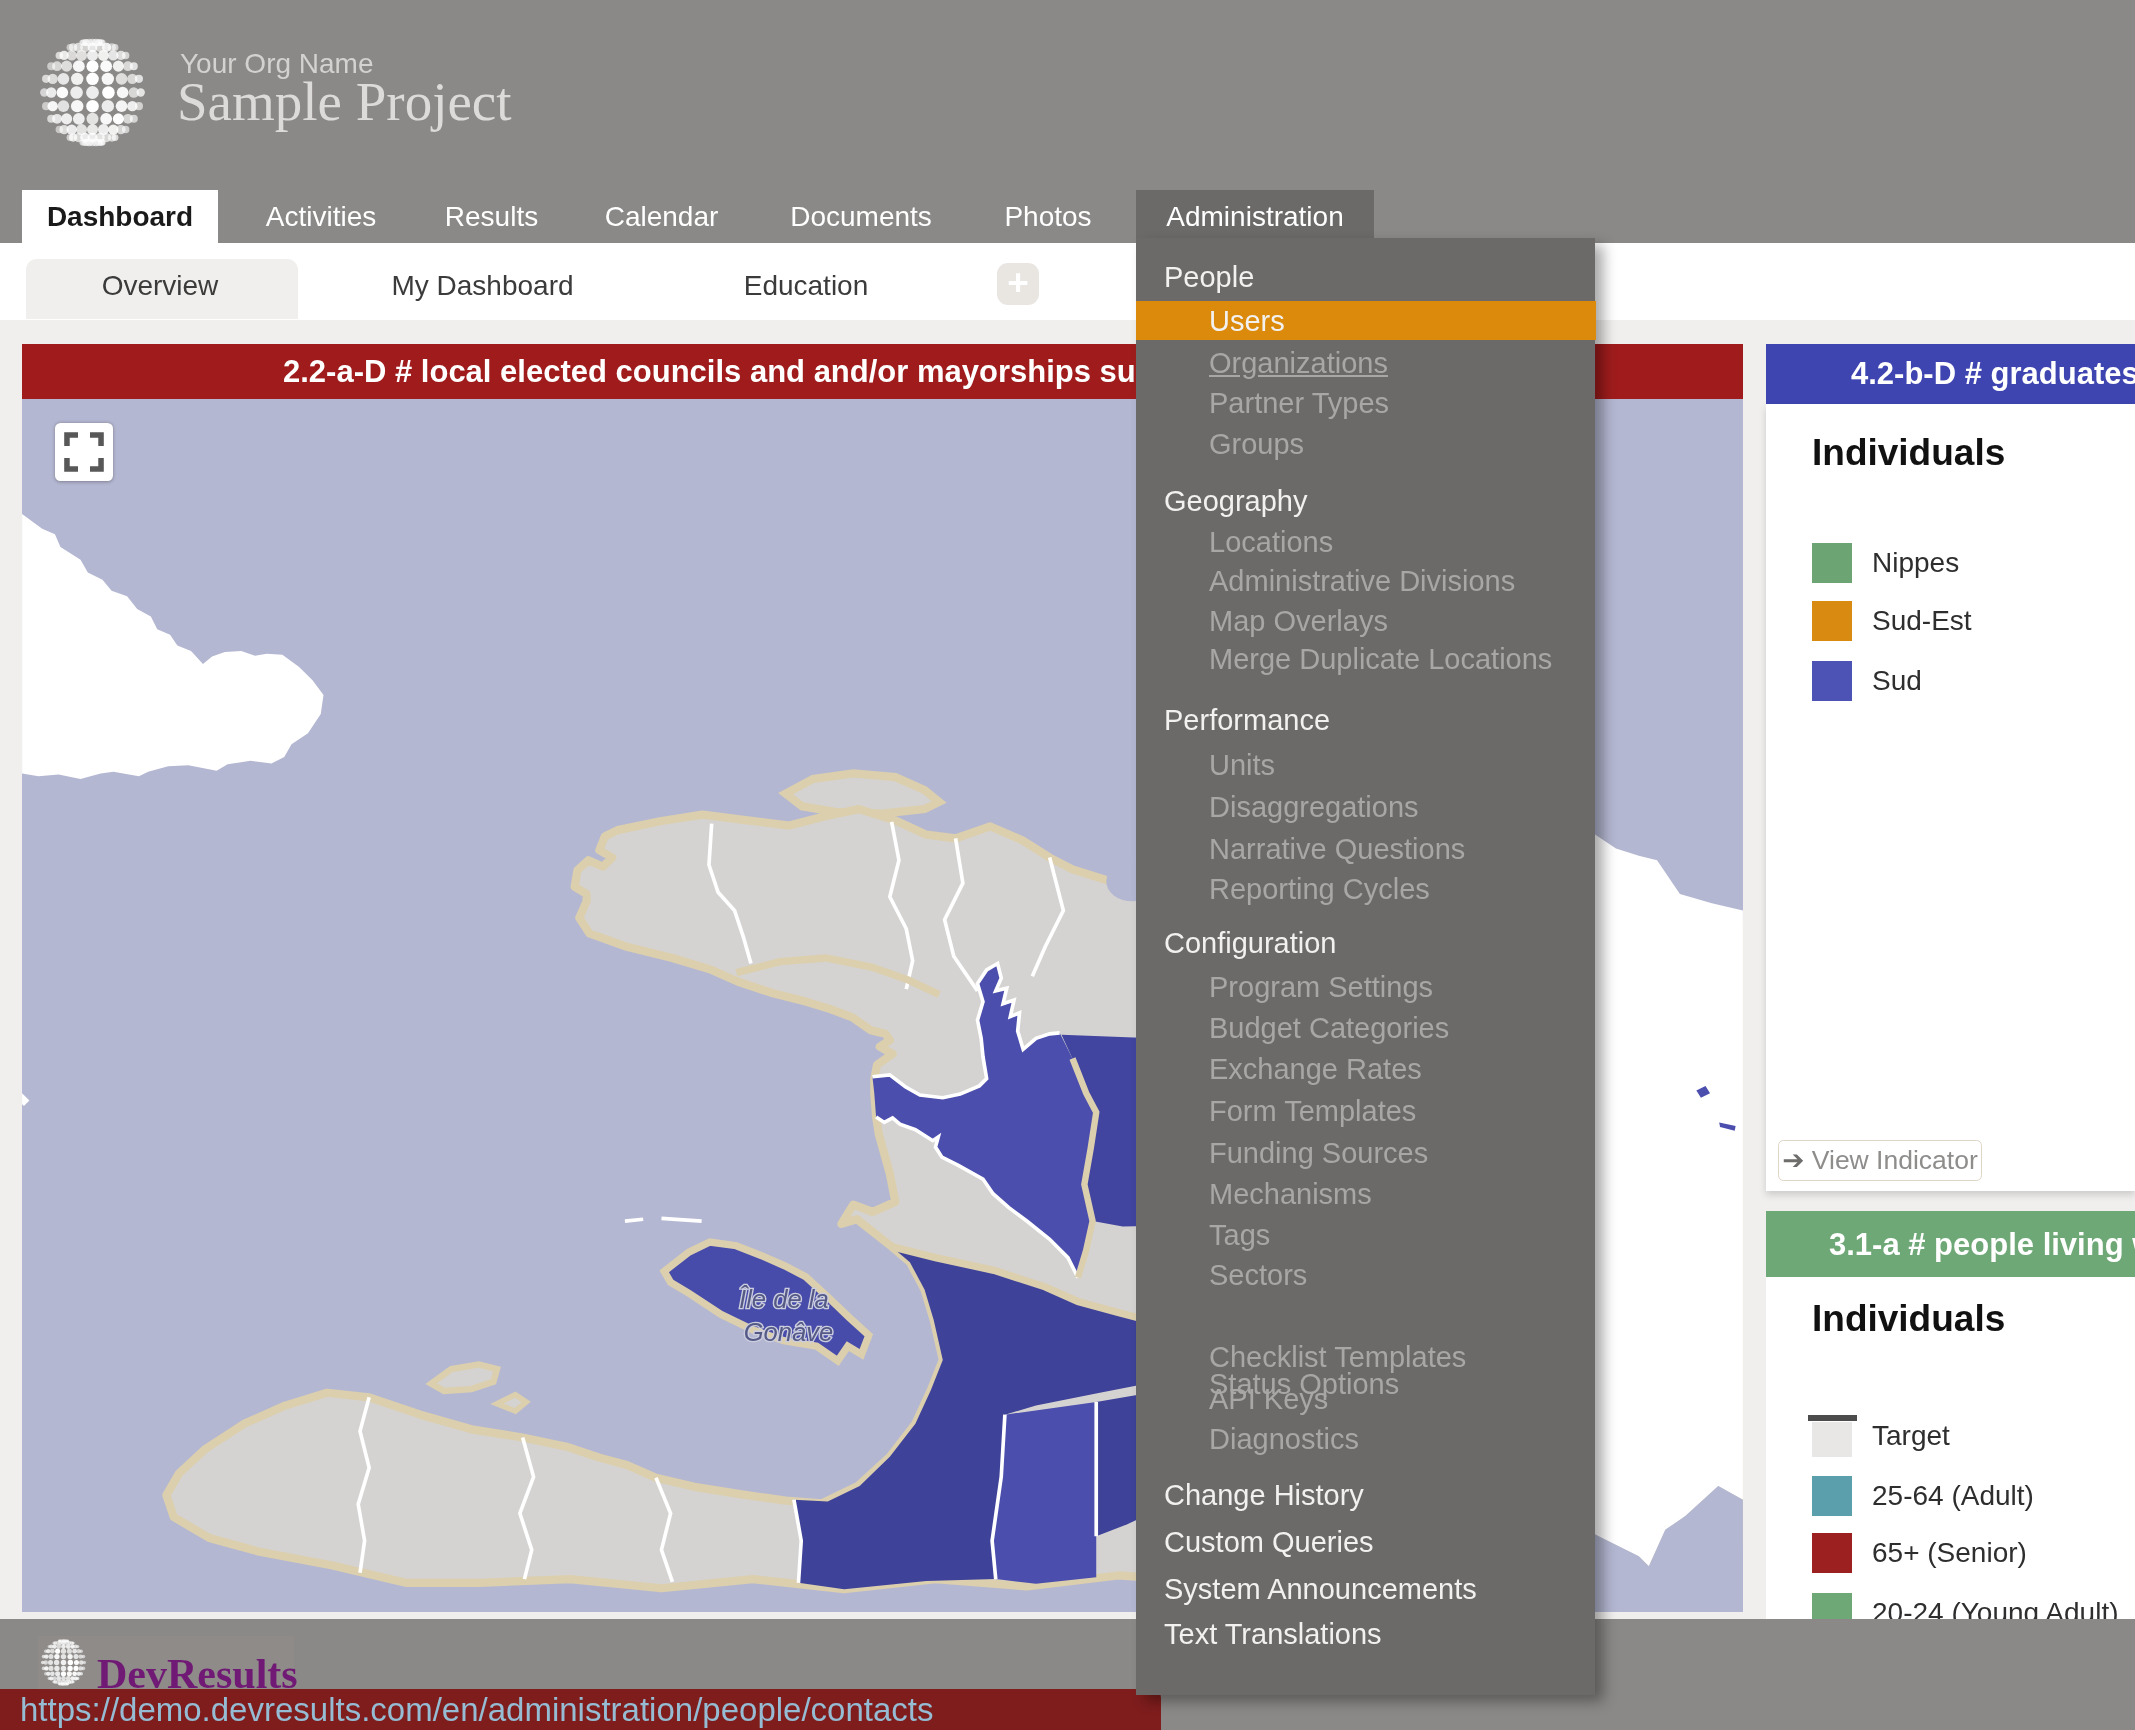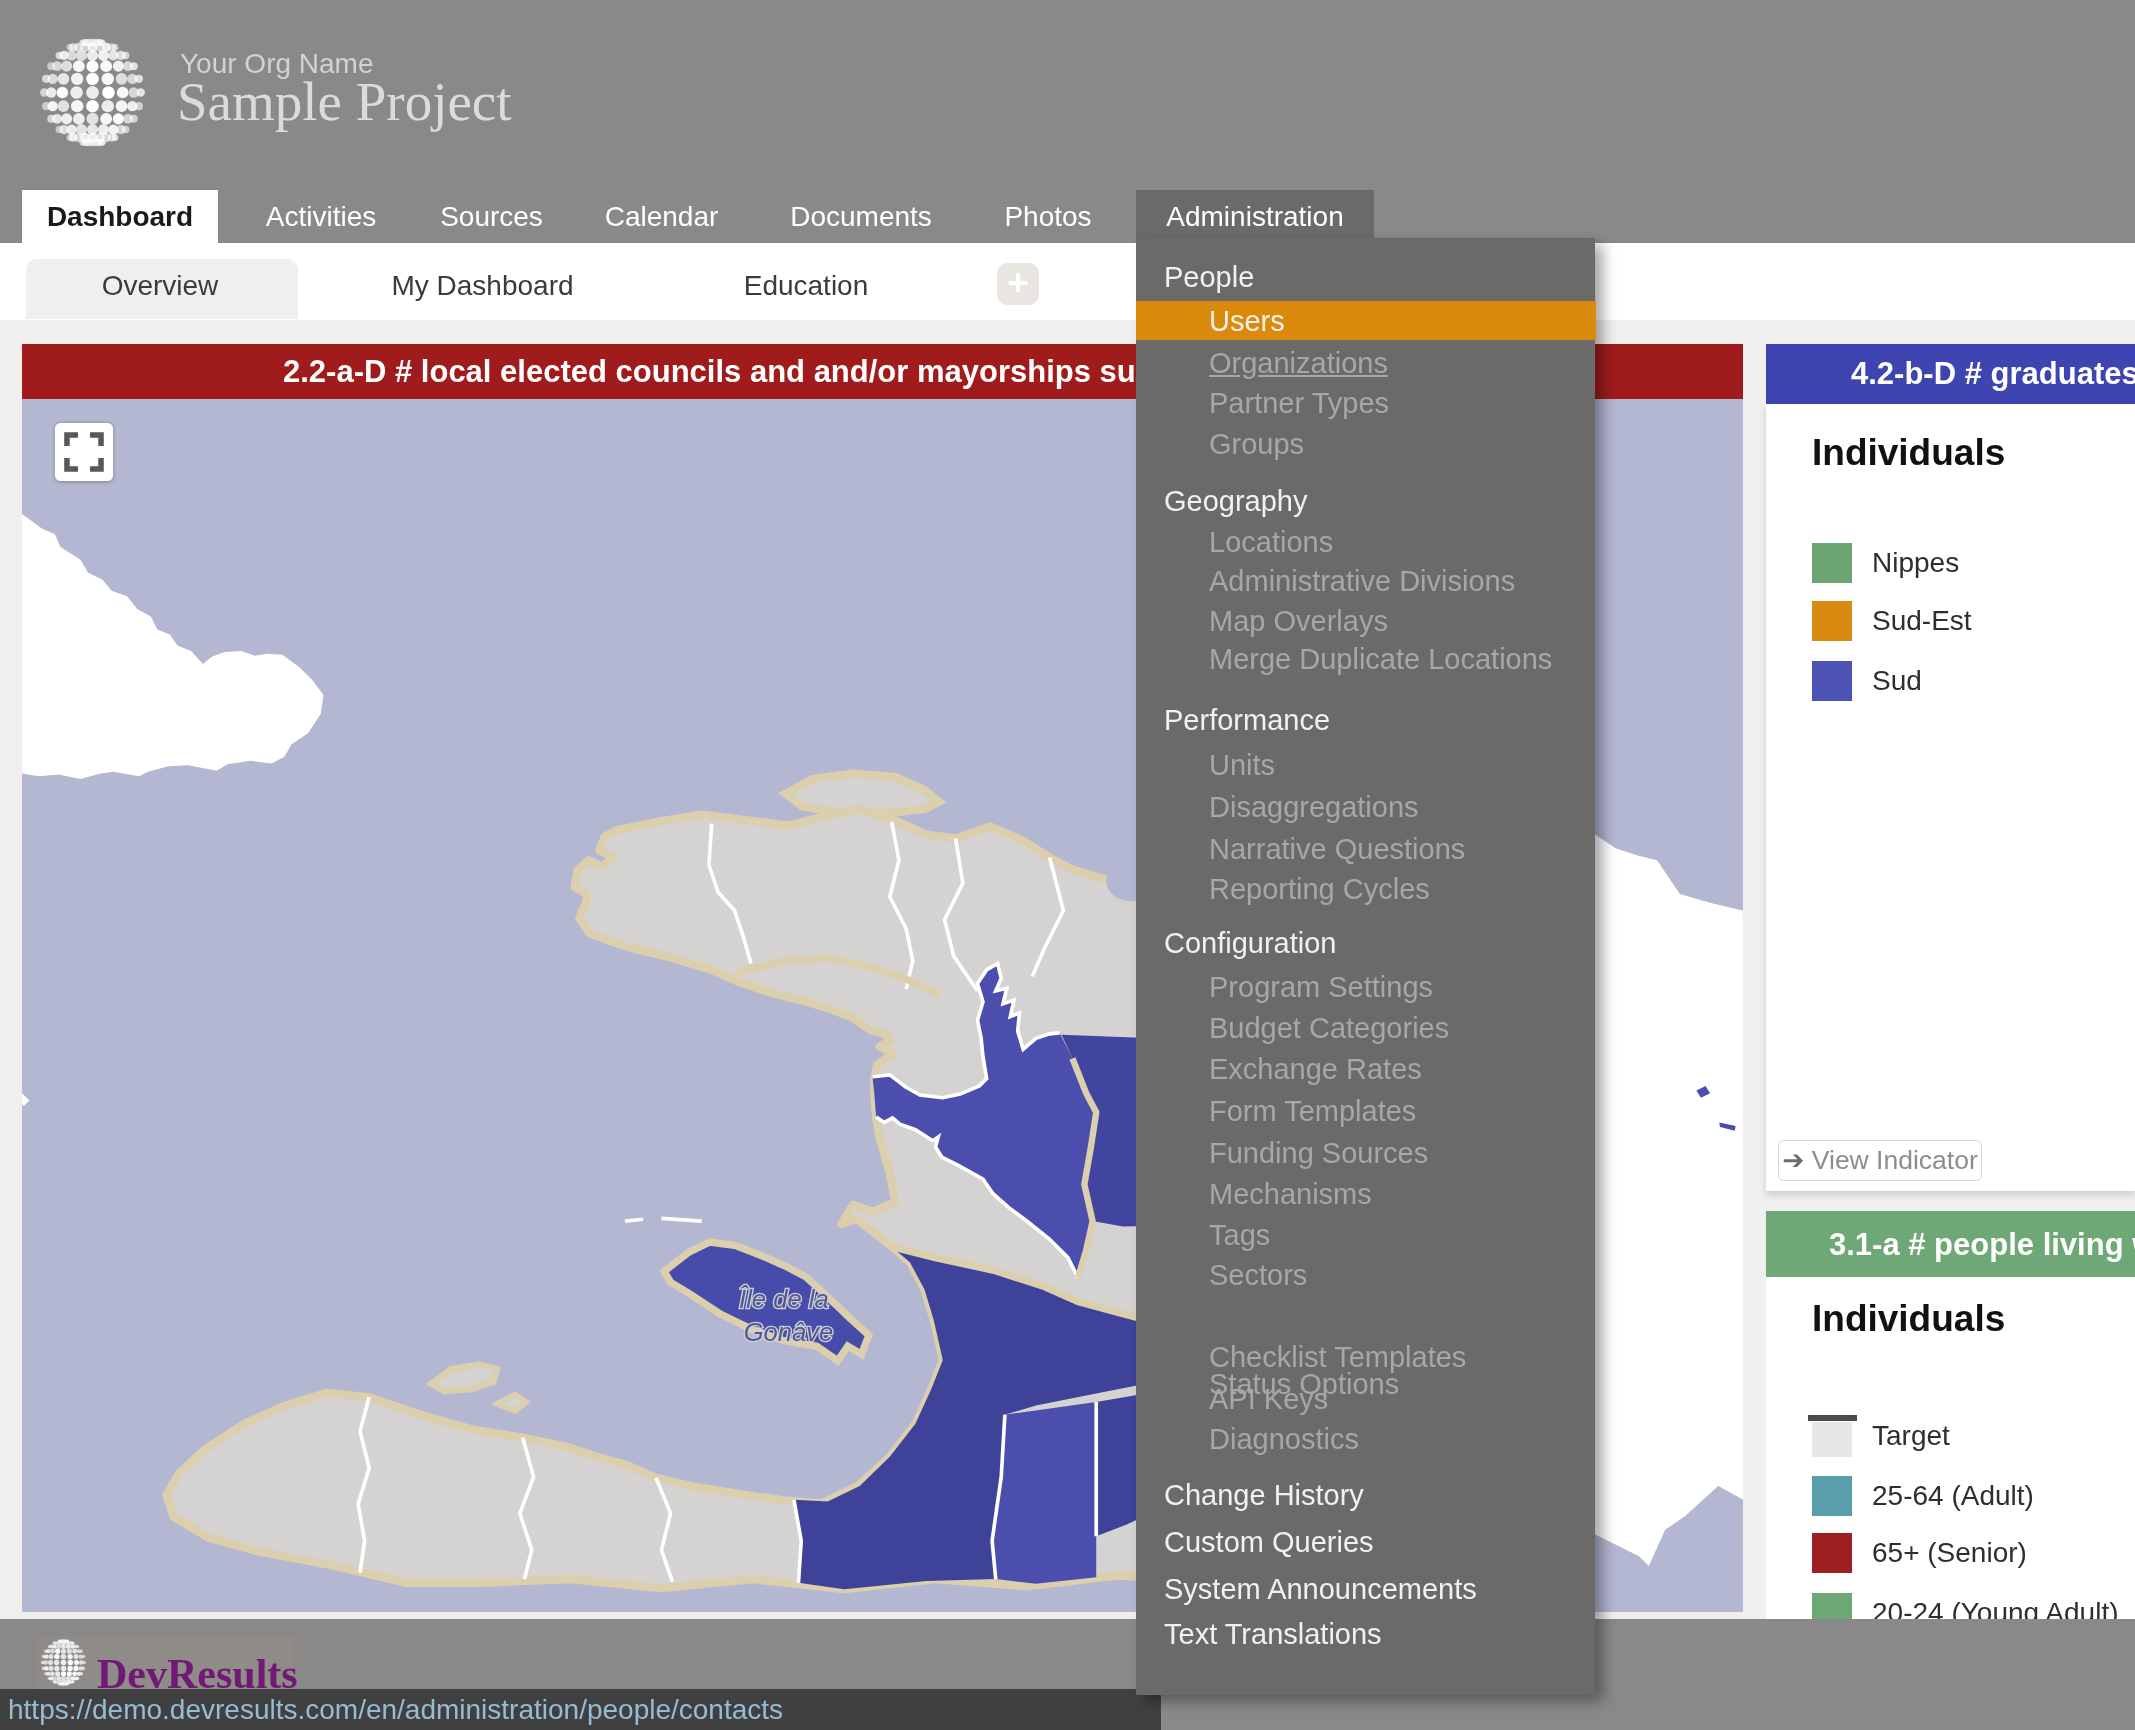--- a/index.html
+++ b/index.html
@@ -30,22 +30,22 @@
   #card2hdr{left:1766px;top:1211px;width:369px;height:67px;background:#6fa877;overflow:hidden;
             color:#fff;font-weight:bold;font-size:31px;line-height:67px;white-space:nowrap;}
   #card2{left:1766px;top:1277px;width:369px;height:342px;background:#fff;}
   .indiv{left:1812px;font-size:37px;font-weight:bold;color:#111;}
   .sq{left:1812px;width:40px;height:40px;}
   .leglab{left:1872px;font-size:28px;color:#2e2e2e;height:40px;line-height:40px;}
   #viewind{left:1778px;top:1140px;width:202px;height:39px;border:1.8px solid #ded6c6;border-radius:5.5px;
            color:#8f8d8b;font-size:26.5px;line-height:39px;text-align:center;background:#fff;white-space:nowrap;}
   
   #footer{left:0;top:1619px;width:2135px;height:111px;background:#8b8987;}
-  #urlbar{left:0;top:1689px;width:1161px;height:42px;background:#404040;border-radius:0 9.1px 0 0;
-          color:#95bcd3;font-size:28px;line-height:42px;padding-left:8px;box-sizing:border-box;}
+  #urlbar{left:0;top:1689px;width:1161px;height:42px;background:#7f1d1d;border-radius:0 9.1px 0 0;
+          color:#95bcd3;font-size:33px;line-height:42px;padding-left:20px;box-sizing:border-box;}
   
   #admintab{left:1136px;top:190px;width:238px;height:53px;background:#6b6a69;
             color:#fff;font-size:28px;line-height:53px;text-align:center;}
   #menu{left:1136px;top:238px;width:459px;height:1457px;background:#6b6a69;
         box-shadow:9.1px 7.3px 12.8px rgba(0,0,0,.35);}
   .mi{position:absolute;left:73px;height:40px;line-height:40px;font-size:29px;color:#a9a7a5;white-space:nowrap;}
   .mh{position:absolute;left:28px;height:40px;line-height:40px;font-size:29px;color:#f2f1f0;white-space:nowrap;}
   #usersbar{position:absolute;left:0;top:63px;width:460px;height:39px;background:#dc8a0b;}
 </style>
 </head>
@@ -149,21 +149,21 @@
 <circle cx="112.9" cy="80.0" r="4.5" fill="#fff" opacity="0.61"></circle>
 <circle cx="107.3" cy="93.9" r="4.4" fill="#fff" opacity="0.64"></circle>
 <circle cx="98.4" cy="105.7" r="4.1" fill="#fff" opacity="0.60"></circle>
 <circle cx="86.8" cy="114.5" r="3.7" fill="#fff" opacity="0.69"></circle>
 <circle cx="73.4" cy="119.8" r="3.1" fill="#fff" opacity="0.64"></circle>
   </svg>
 <div class="abs" id="orgname">Your Org Name</div>
 <div class="abs" id="projname">Sample Project</div>
 <div class="abs tab" id="tab-dash">Dashboard</div>
 <div class="abs tab" style="left:248px;width:146px;">Activities</div>
-<div class="abs tab" style="left:432px;width:119px;">Sources</div>
+<div class="abs tab" style="left:432px;width:119px;">Results</div>
 <div class="abs tab" style="left:593px;width:137px;">Calendar</div>
 <div class="abs tab" style="left:779px;width:164px;">Documents</div>
 <div class="abs tab" style="left:993px;width:110px;">Photos</div>
 
 <div class="abs" id="subbar"></div>
 <div class="abs" id="ovtab"></div>
 <div class="abs stab" style="left:87px;width:146px;">Overview</div>
 <div class="abs stab" style="left:382px;width:201px;">My Dashboard</div>
 <div class="abs stab" style="left:733px;width:146px;">Education</div>
 <div class="abs" id="plusbtn">+</div>

